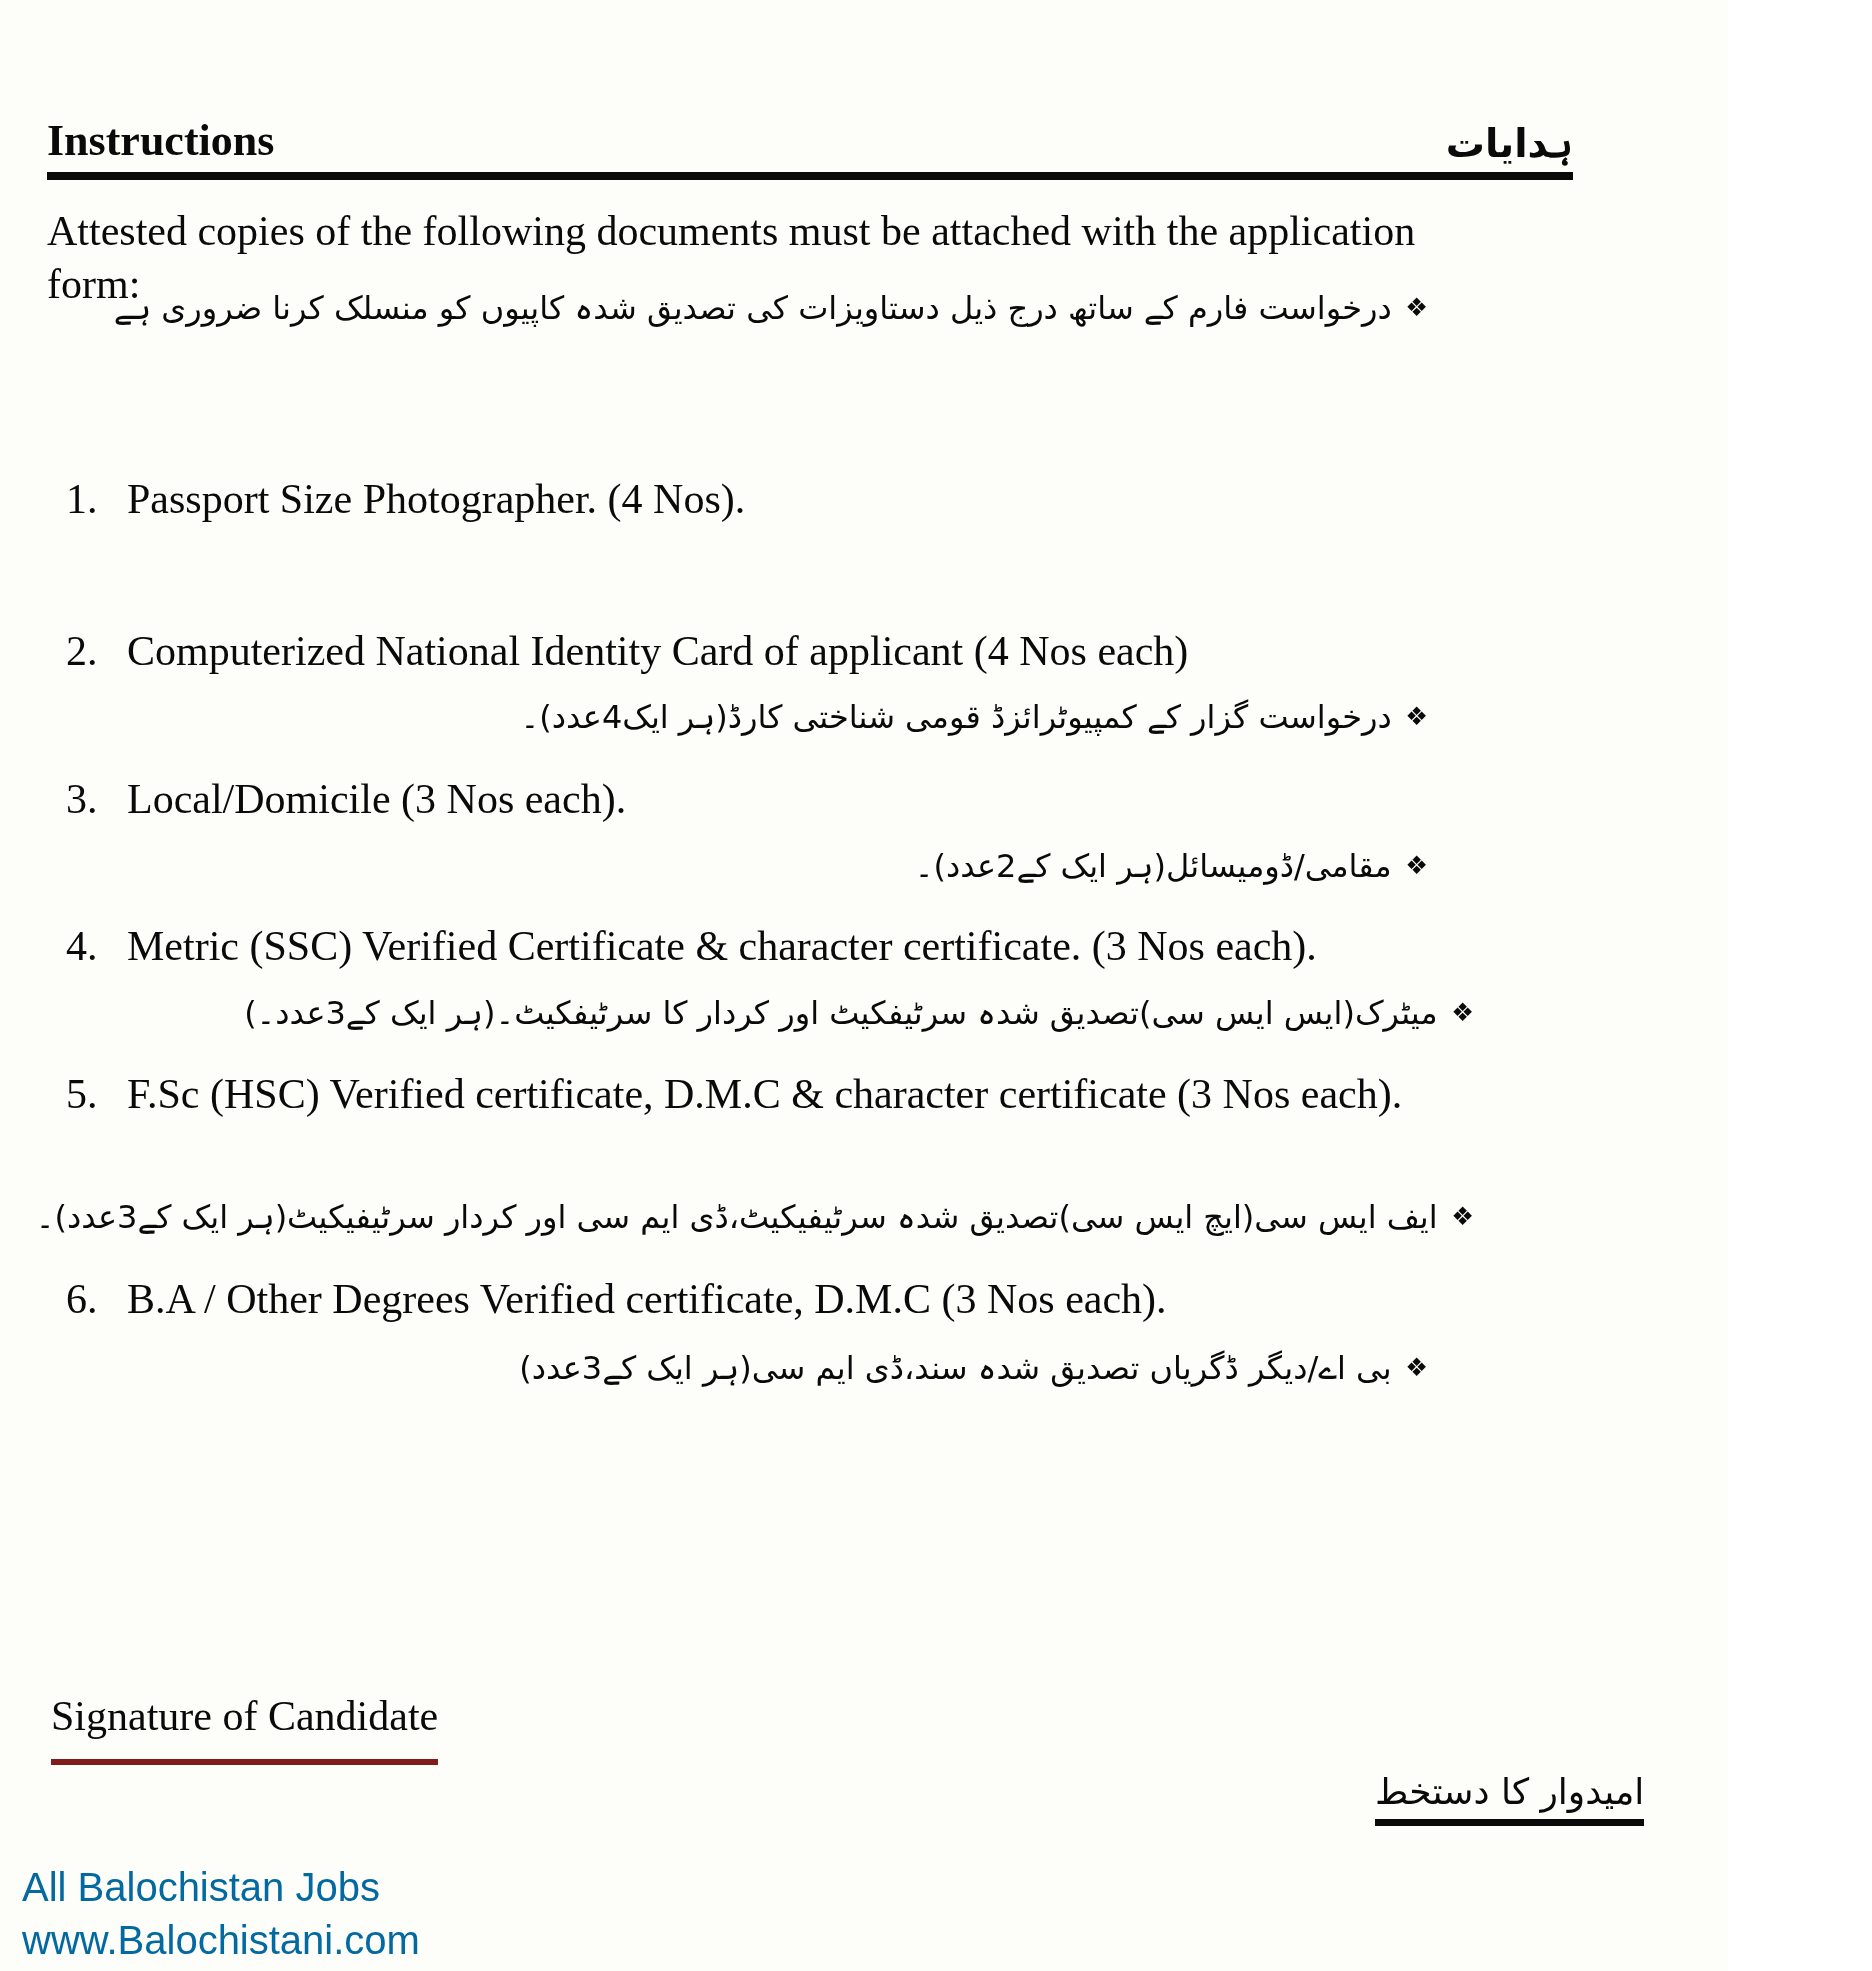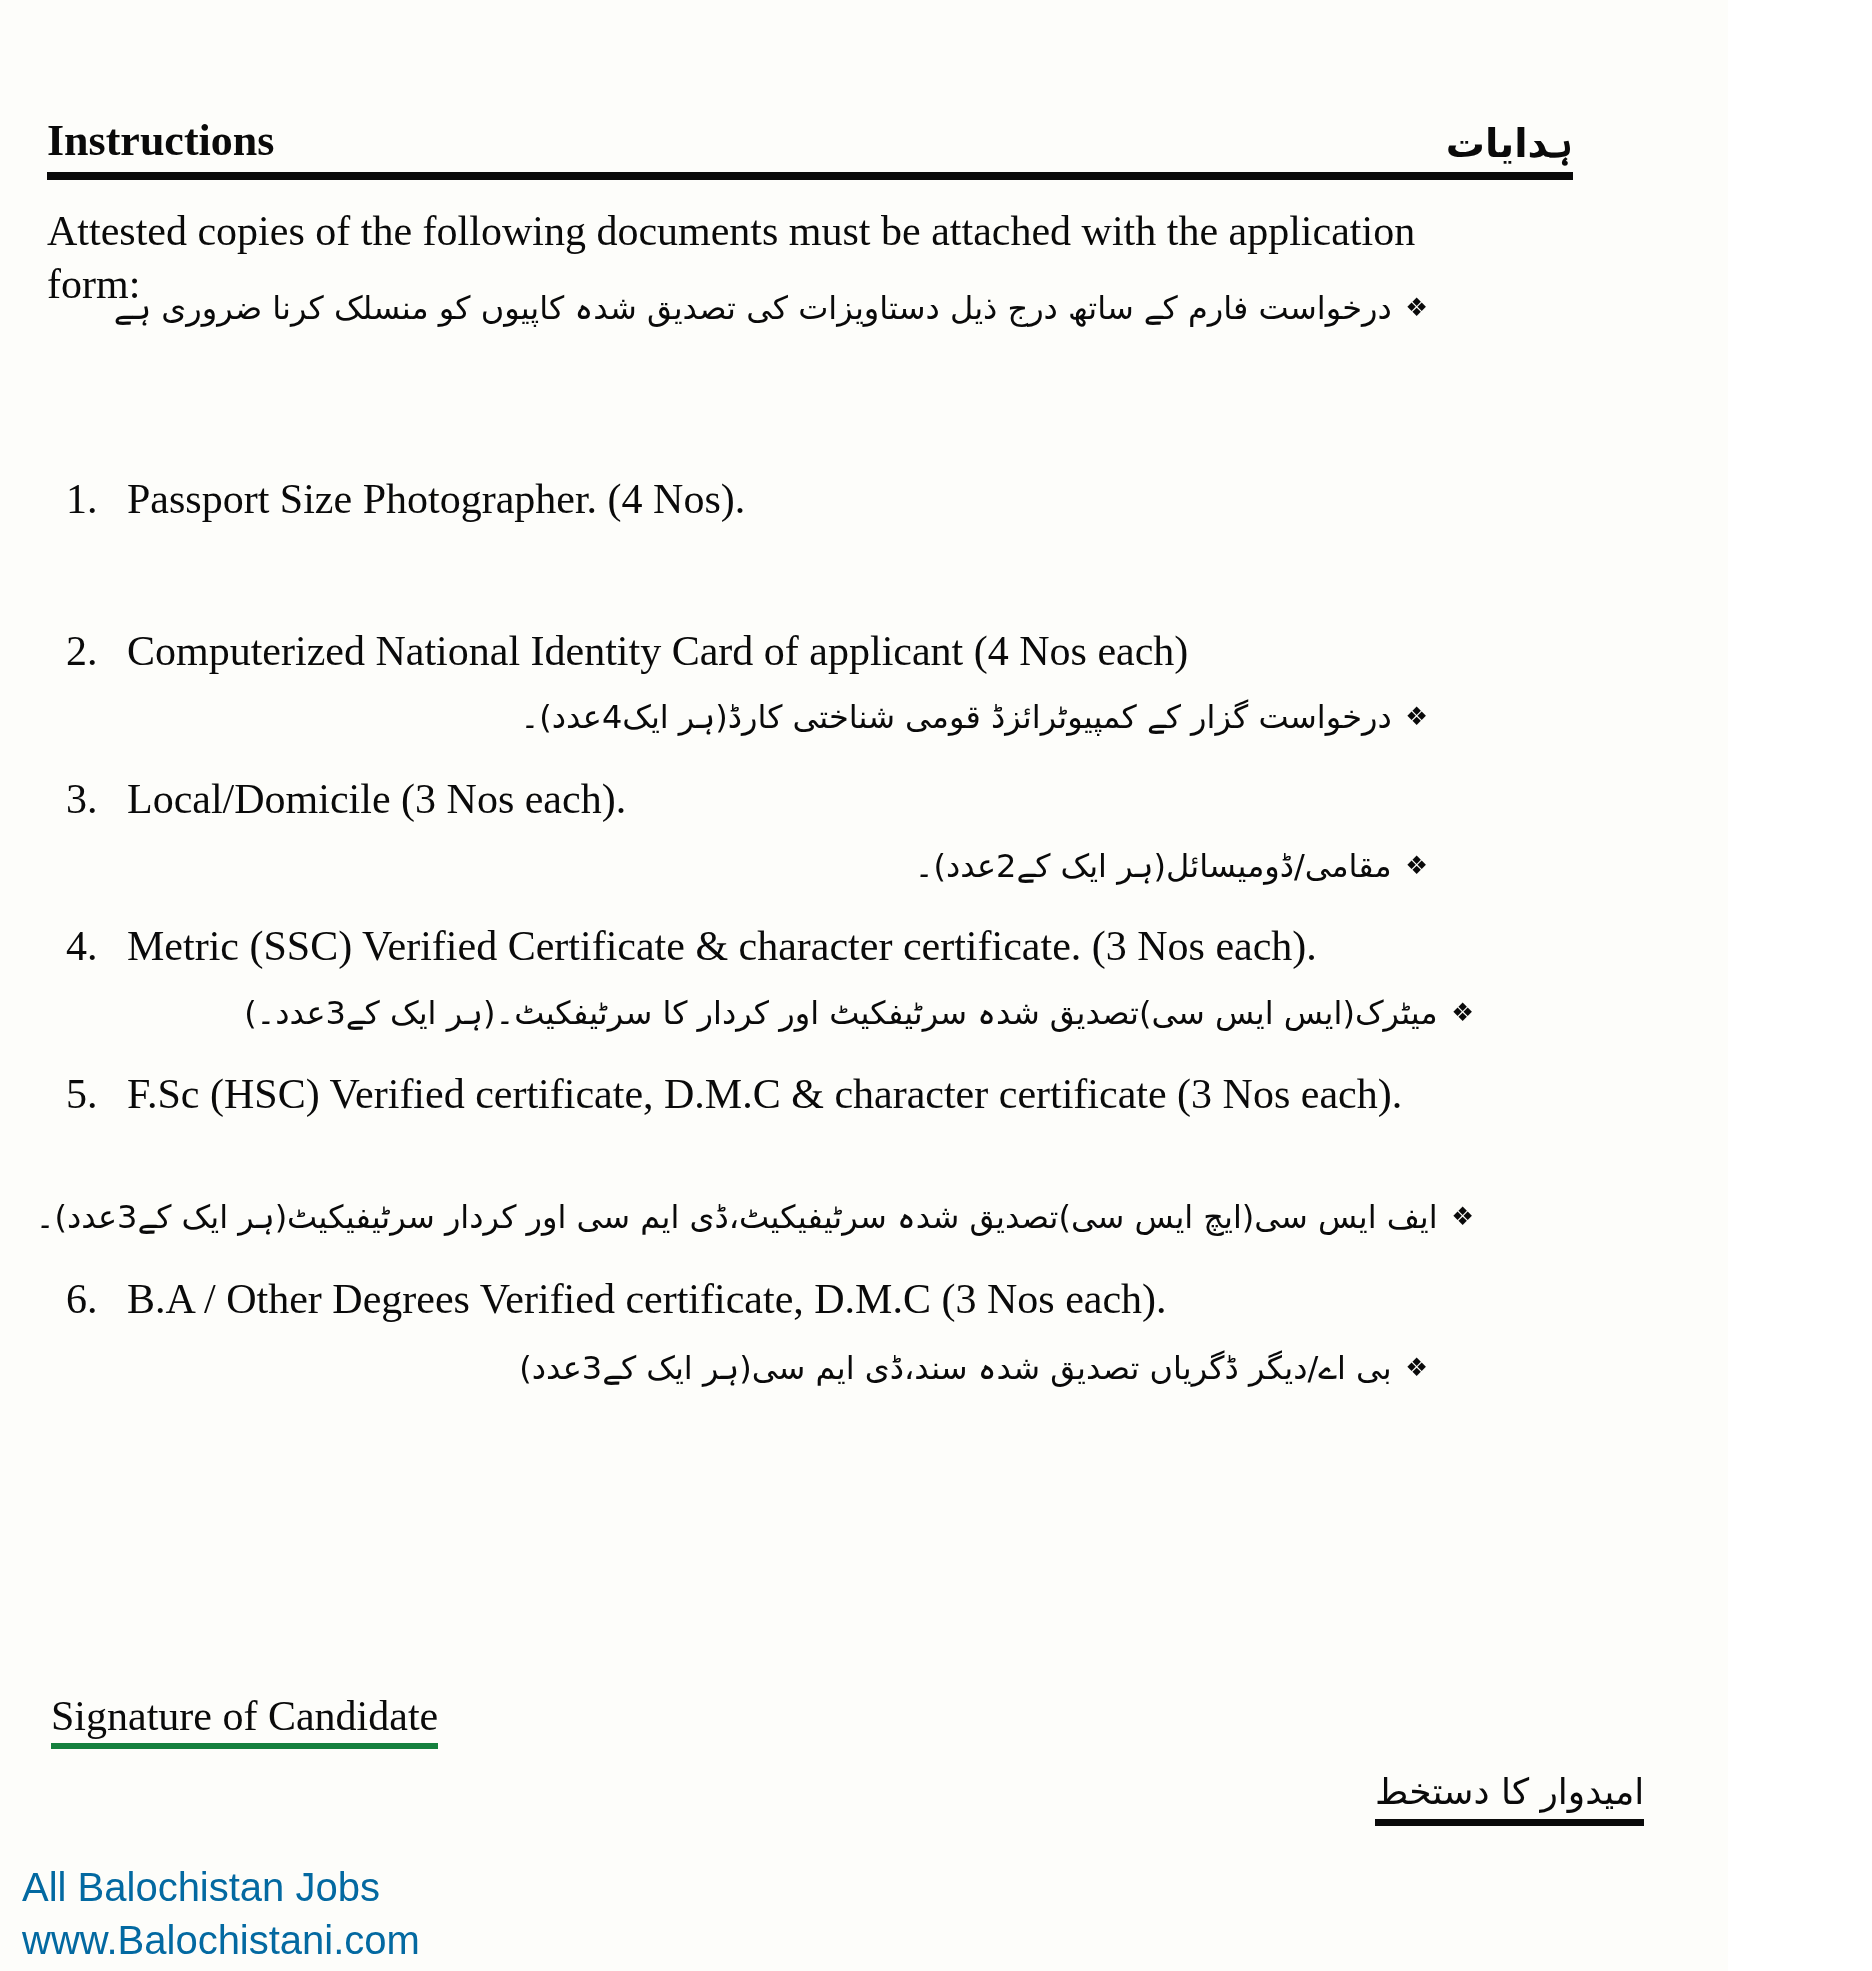--- a/index.html
+++ b/index.html
@@ -102,22 +102,22 @@
     flex: 1 1 auto;
   }
 
   
   .sig-en {
     position: absolute;
     left: 51px;
     top: 1691px;
     font-size: 42px;
     line-height: 1.2;
-    border-bottom: 6px solid #15803d;
-    padding-bottom: 2px;
+    border-bottom: 6px solid #7f1d1d;
+    padding-bottom: 18px;
     display: inline-block;
     white-space: nowrap;
   }
   .sig-ur {
     position: absolute;
     left: 1375px;
     top: 1770px;
     font-size: 36px;
     line-height: 1.2;
     direction: rtl;

